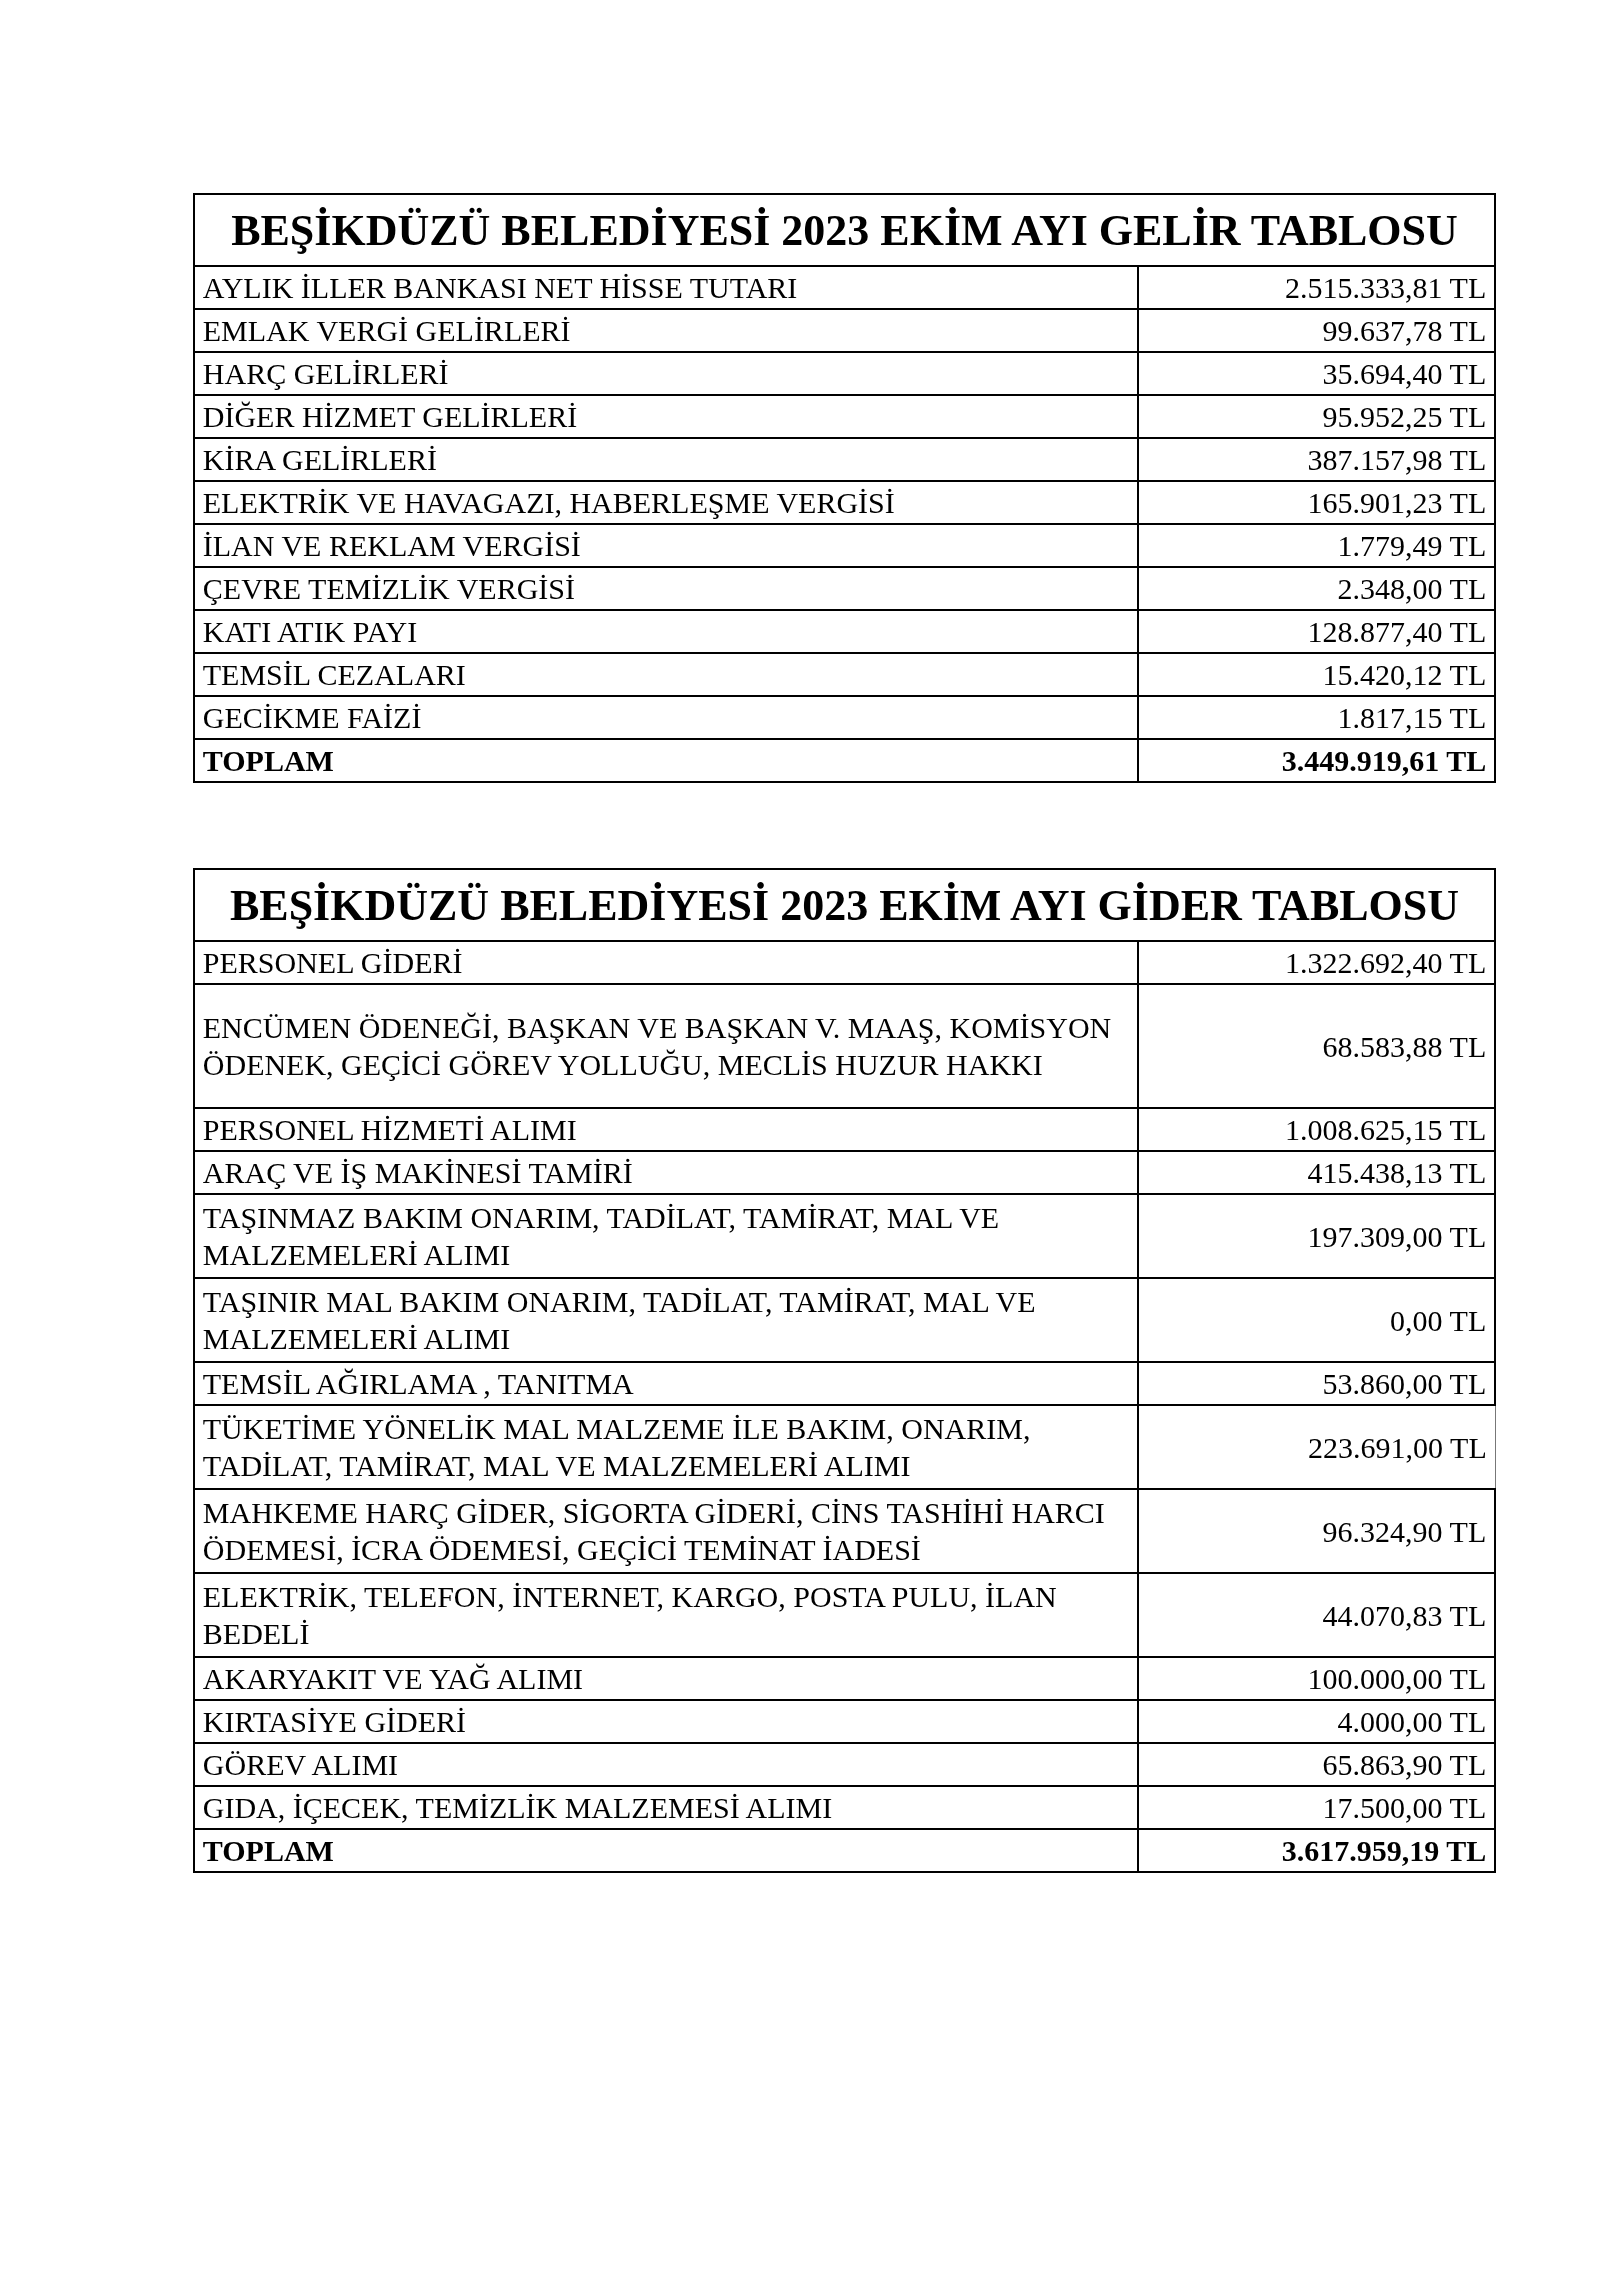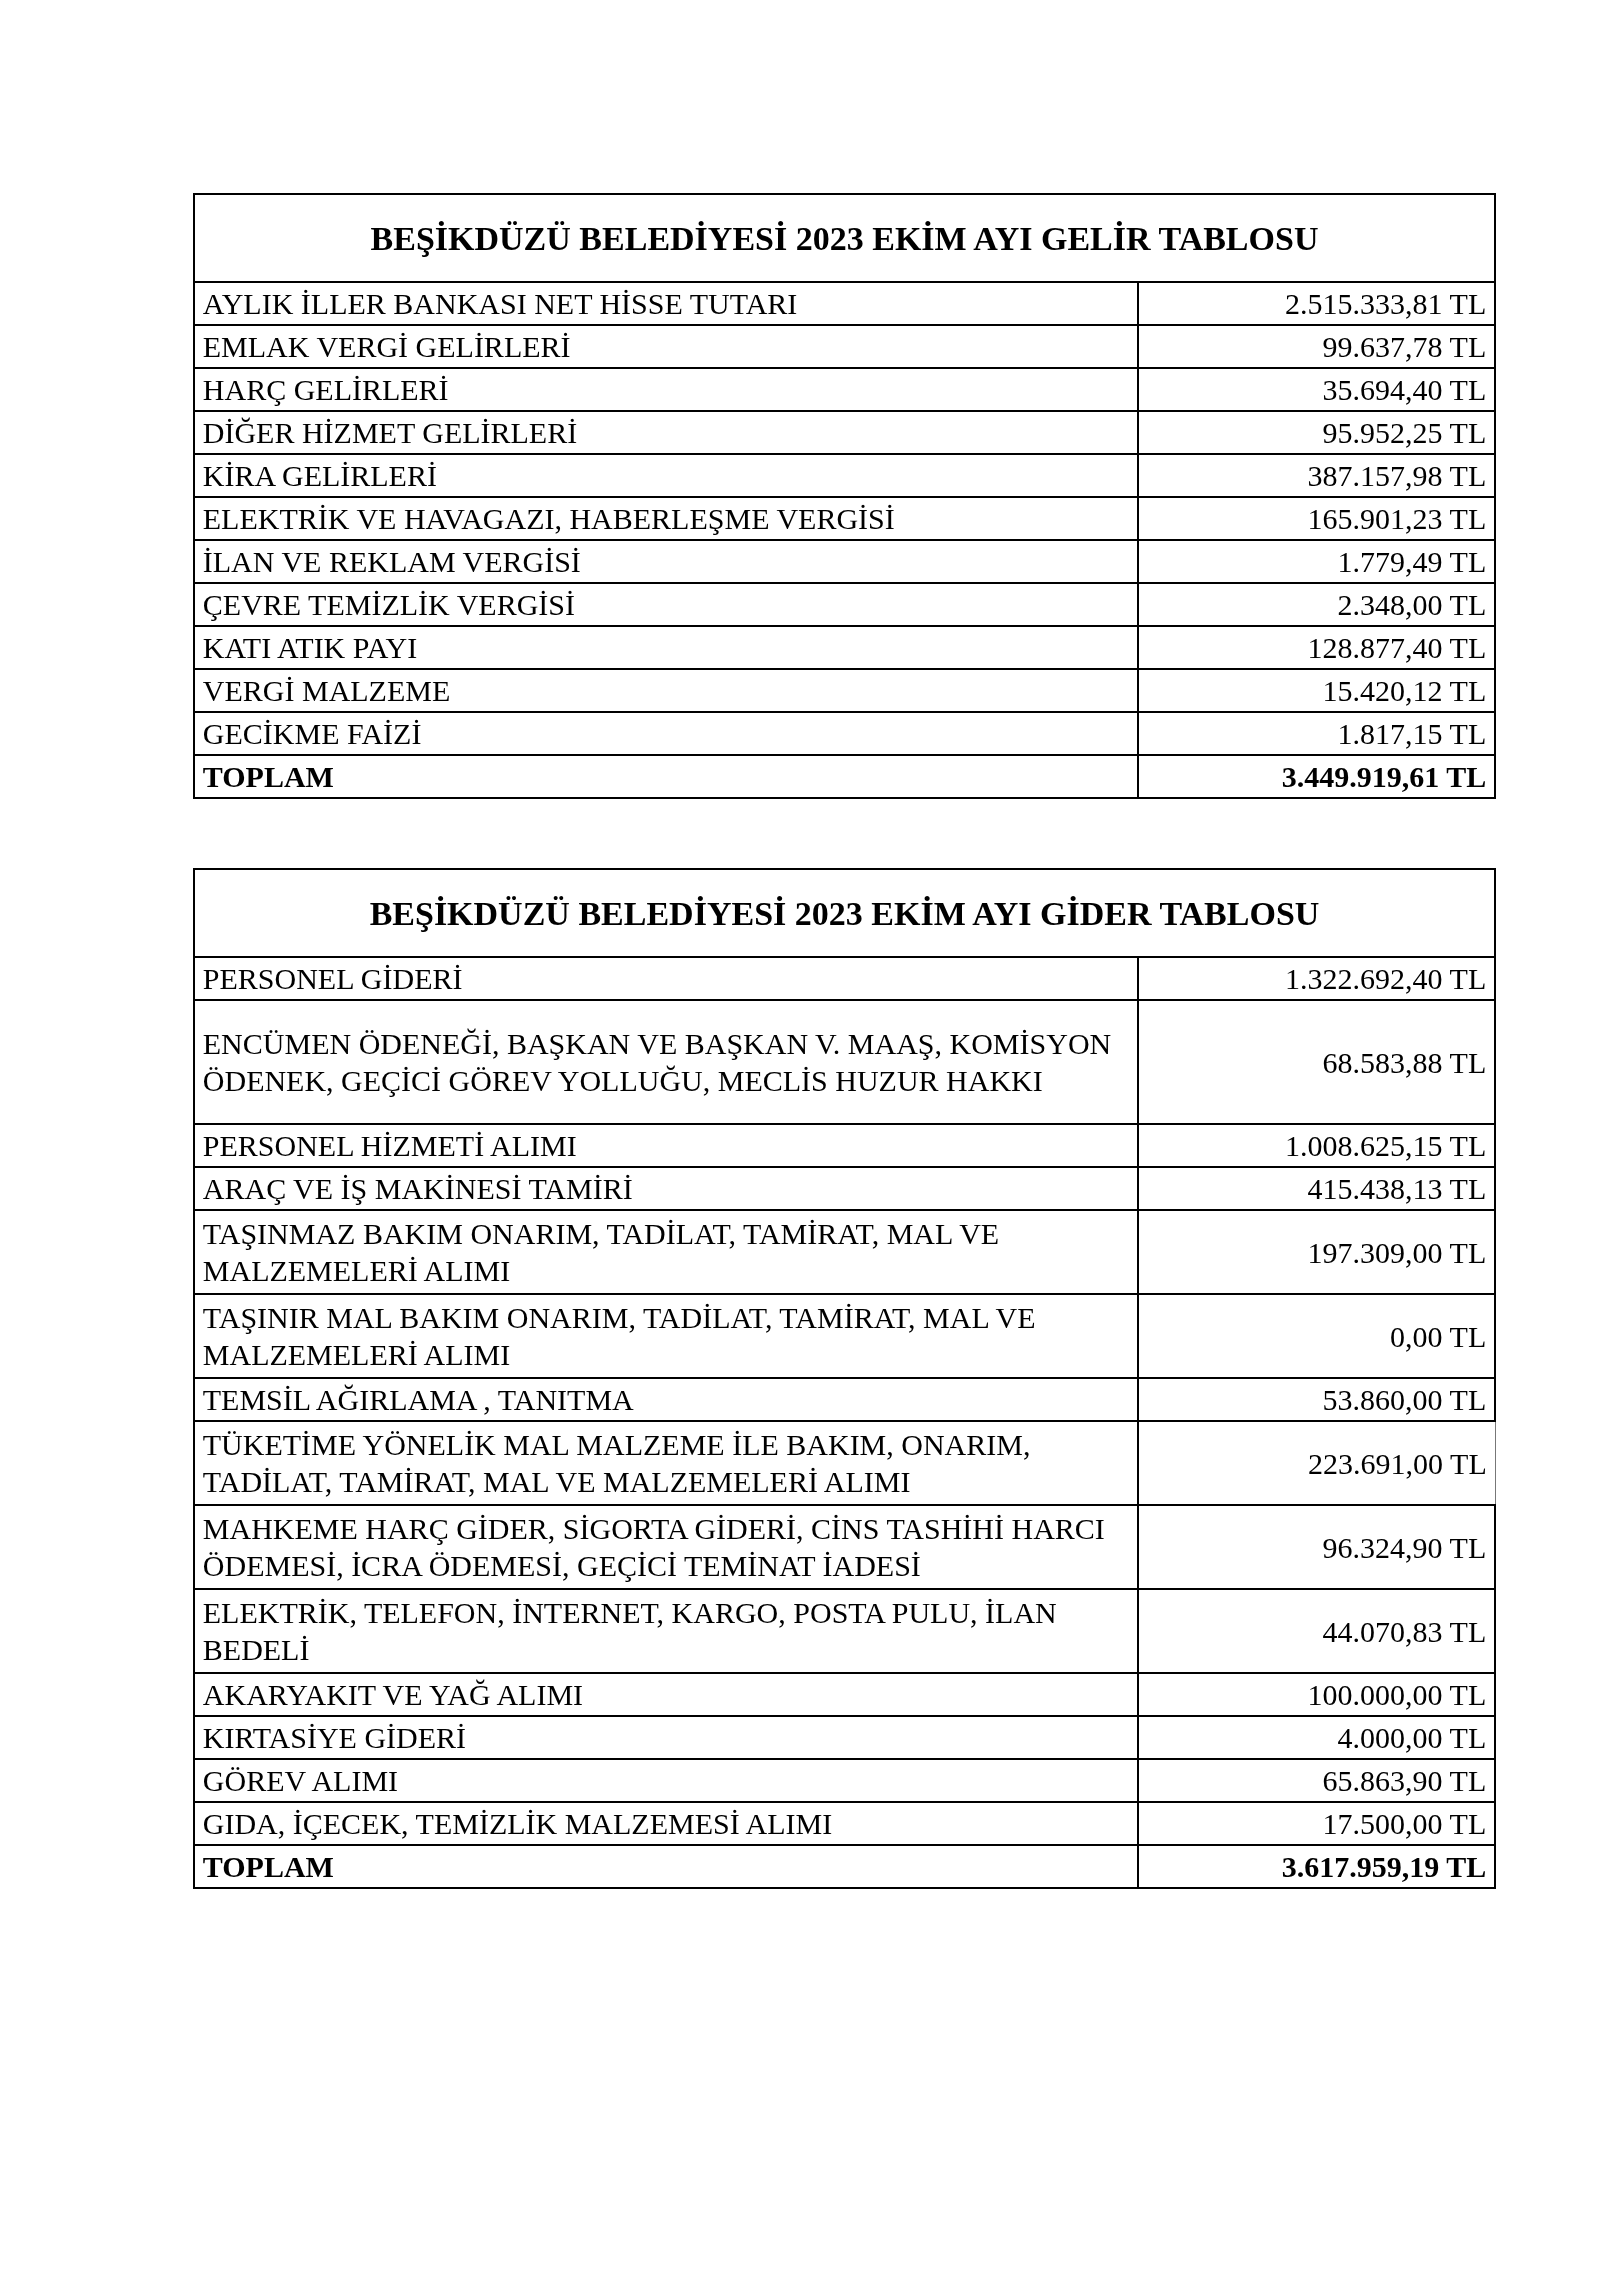--- a/index.html
+++ b/index.html
@@ -5,21 +5,21 @@
   html, body { margin:0; padding:0; background:#ffffff; }
   body { width:1621px; height:2293px; position:relative; font-family:"Liberation Serif", serif; color:#000; }
   table.fin {
     position:absolute; left:193px; width:1301px;
     border-collapse:collapse; table-layout:fixed;
   }
   table.fin td { border:2.9px solid #000; padding:0 7.8px; font-size:30px; line-height:37px; vertical-align:middle; }
   table.fin td.label { text-align:left; }
   table.fin td.amount { text-align:right; white-space:nowrap; }
   table.fin td.title {
-    text-align:center; font-weight:bold; font-size:34px; height:54px; padding:16px;
+    text-align:center; font-weight:bold; font-size:44px; height:54px; padding:8px;
   }
   table.fin tr.total td { font-weight:bold; }
   table.fin td.thin { border-top:1px solid #777; border-bottom:1px solid #777; border-right:1px solid #777; text-align:right; }
   table.fin td.thinlabel { border-top:1px solid #777; border-bottom:1px solid #777; }
   col.c1 { width:944px; }
   col.c2 { width:357px; }
   #gelir { top:193px; }
   #gelir tr.row td { height:41px;margin-left:26px; }
   #gider { top:868px; }
   #gider tr.row td { height:41px; }
@@ -68,21 +68,21 @@
       </tr>
   <tr class="row">
         <td class="label">ÇEVRE TEMİZLİK VERGİSİ</td>
         <td class="amount">2.348,00 TL</td>
       </tr>
   <tr class="row">
         <td class="label">KATI ATIK PAYI</td>
         <td class="amount">128.877,40 TL</td>
       </tr>
   <tr class="row">
-        <td class="label">VERGİ MALZEME</td>
+        <td class="label">TEMSİL CEZALARI</td>
         <td class="amount">15.420,12 TL</td>
       </tr>
   <tr class="row">
         <td class="label">GECİKME FAİZİ</td>
         <td class="amount">1.817,15 TL</td>
       </tr>
   <tr class="row total">
         <td class="label">TOPLAM</td>
         <td class="amount">3.449.919,61 TL</td>
       </tr>

